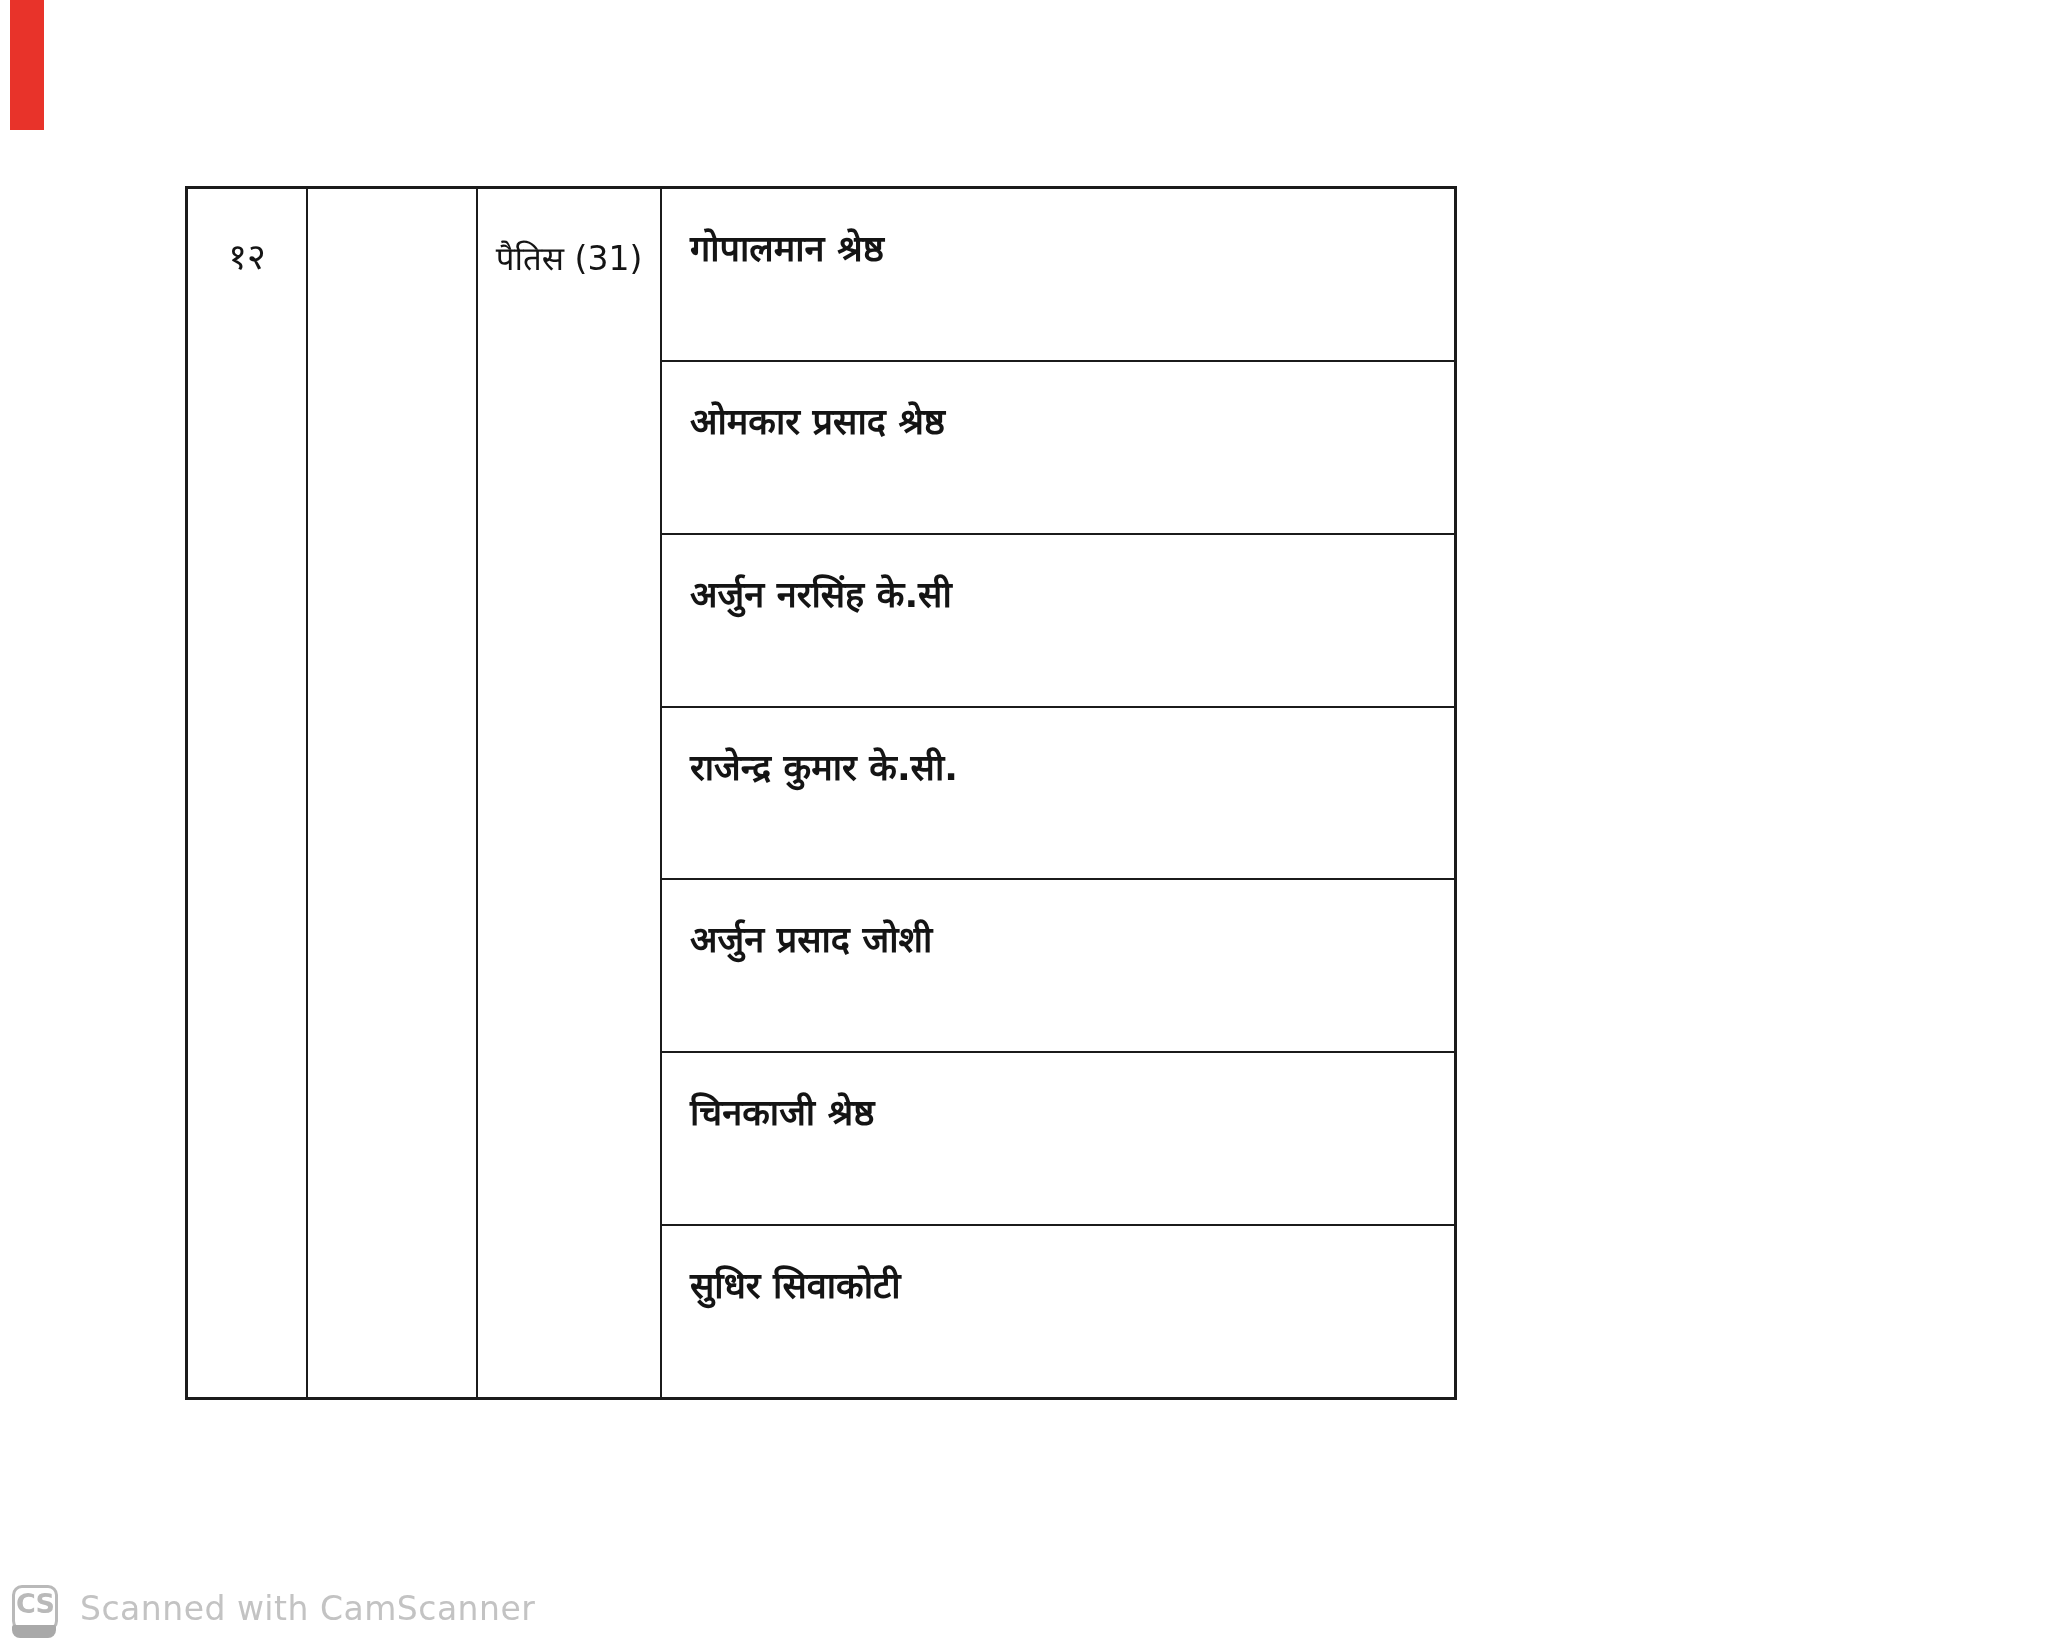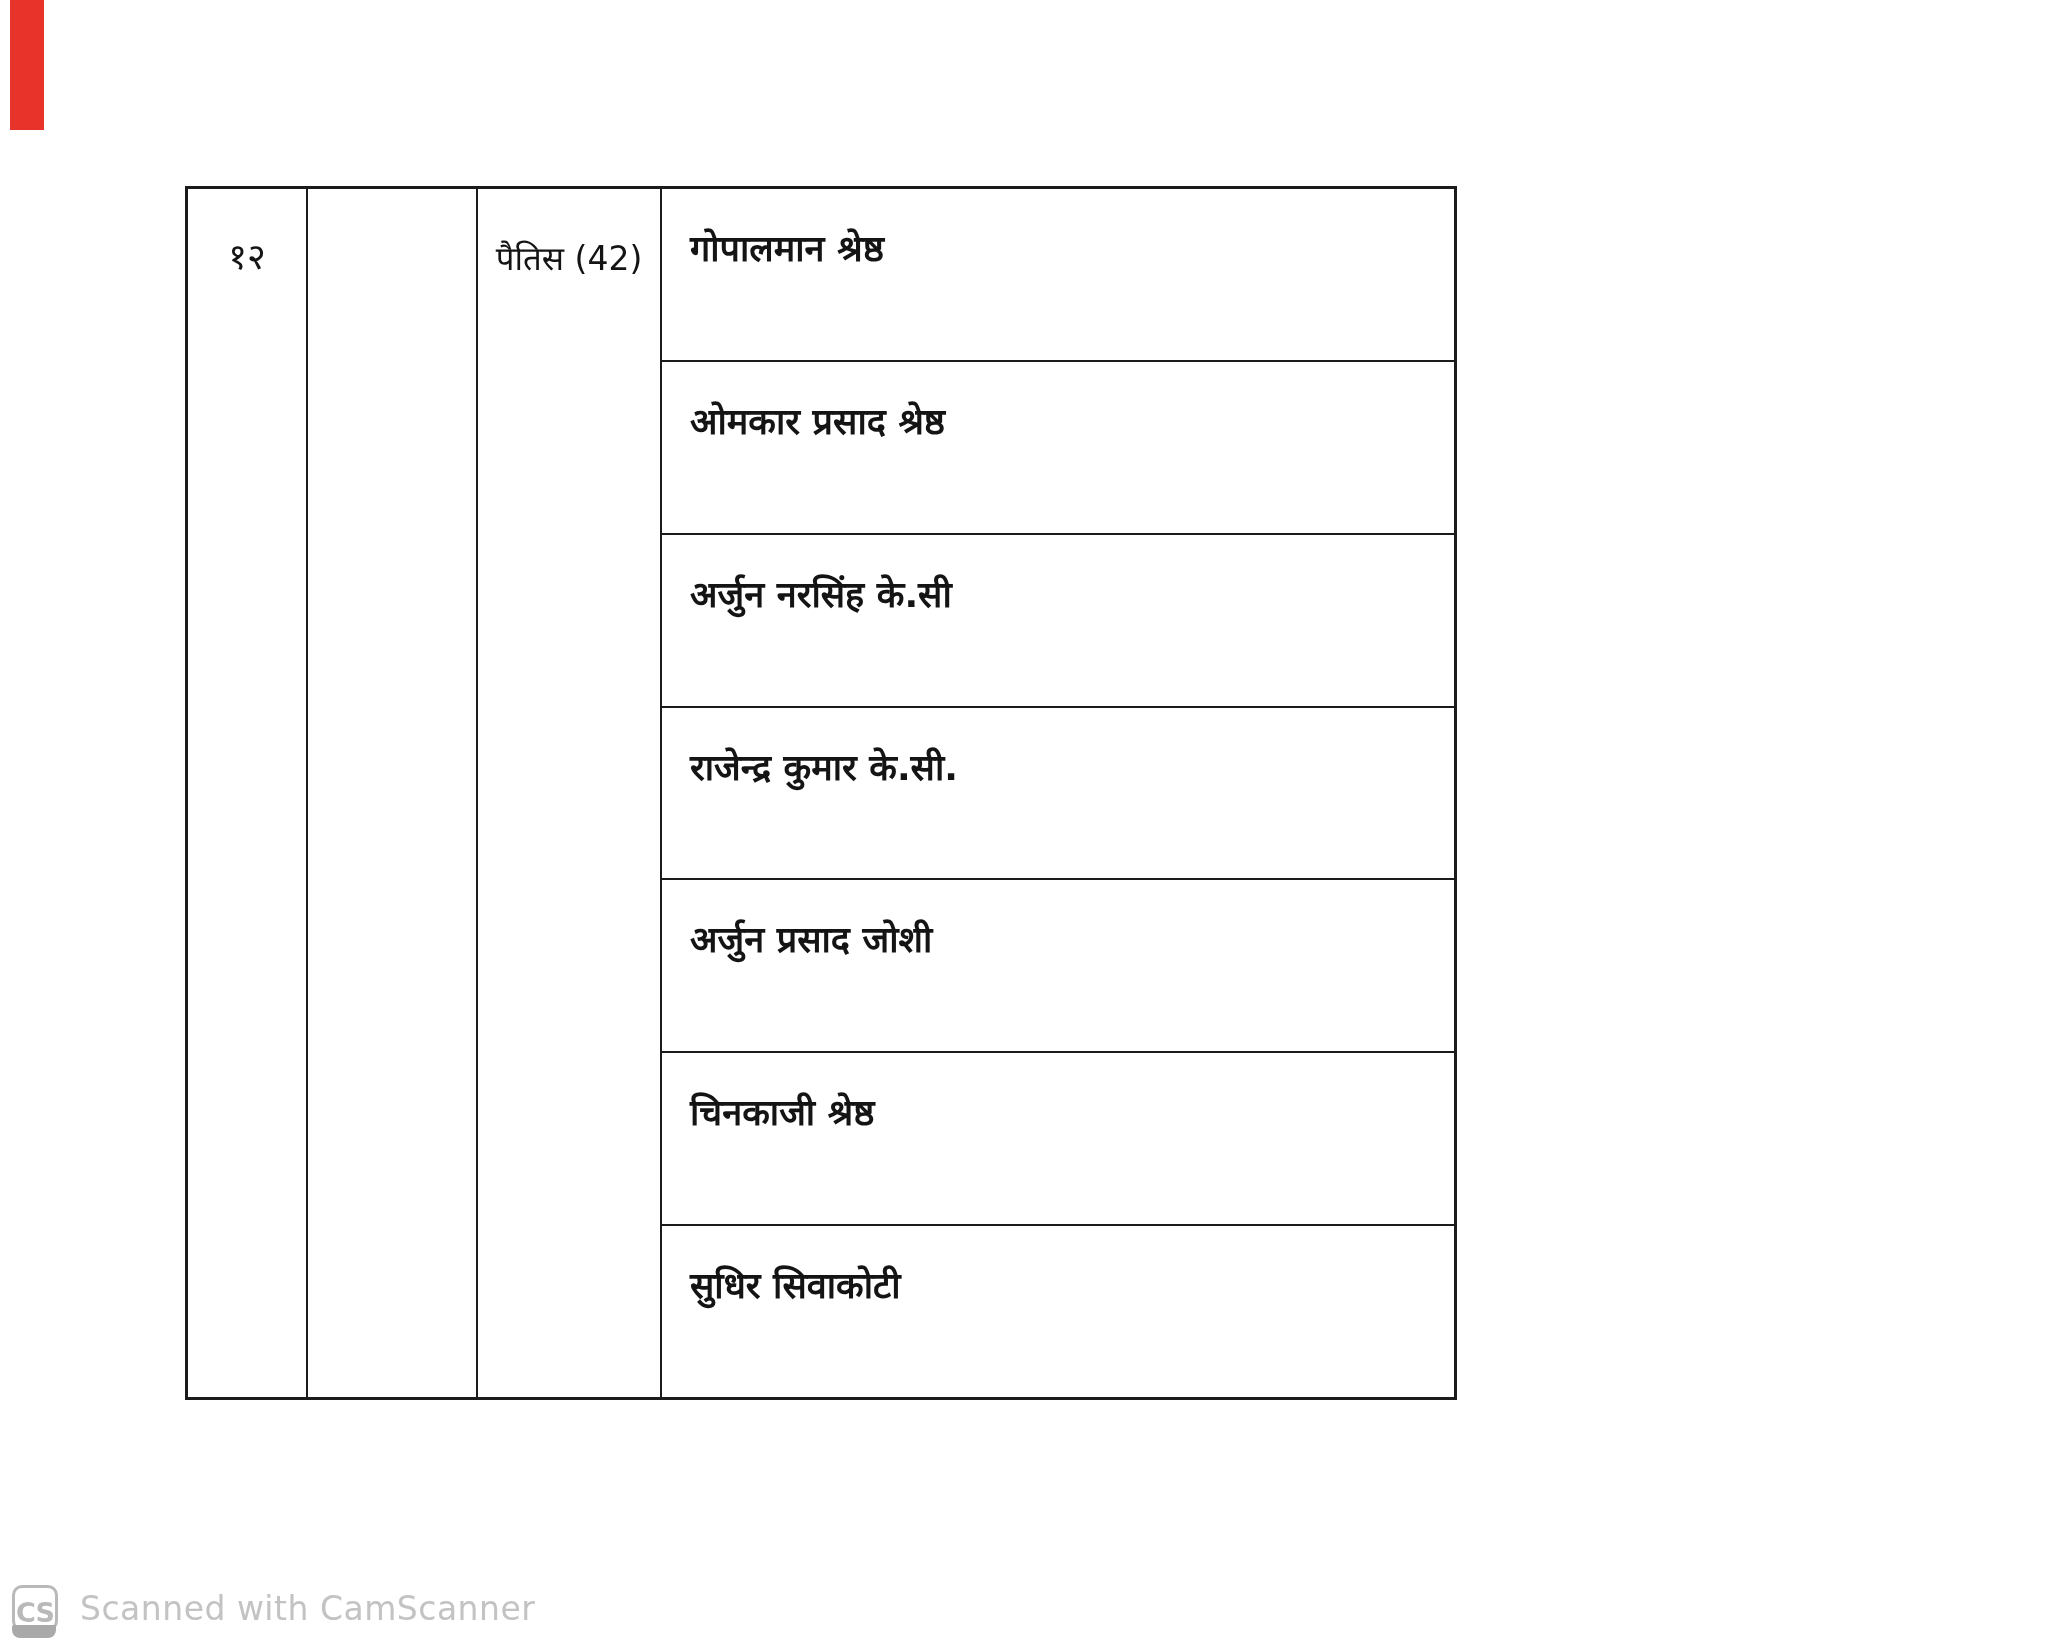--- a/index.html
+++ b/index.html
@@ -70,21 +70,21 @@
     align-items: center;
   }
   .cs-logo {
     position: relative;
     width: 46px;
     height: 46px;
     border: 3px solid #b9b9b9;
     border-radius: 10px;
     box-sizing: border-box;
     display: flex;
-    align-items: flex-end;
+    align-items: flex-start;
     justify-content: center;
   }
   .cs-logo-text {
     font-size: 27px;
     font-weight: bold;
     color: #b9b9b9;
     letter-spacing: -1px;
   }
   .cs-flap {
     position: absolute;
@@ -112,21 +112,21 @@
   <div class="doc-table">
 
     <div class="col col-serial">
       <span class="cell-text">१२</span>
     </div>
 
 
     <div class="col col-empty"></div>
 
     <div class="col col-count">
-      <span class="count-text">पैतिस (42)</span>
+      <span class="count-text">पैतिस (31)</span>
     </div>
 
     <div class="col col-names">
       <div class="name-cell">
         <span class="cell-text">गोपालमान श्रेष्ठ</span>
       </div>
       <div class="name-cell">
         <span class="cell-text">ओमकार प्रसाद श्रेष्ठ</span>
       </div>
       <div class="name-cell">

